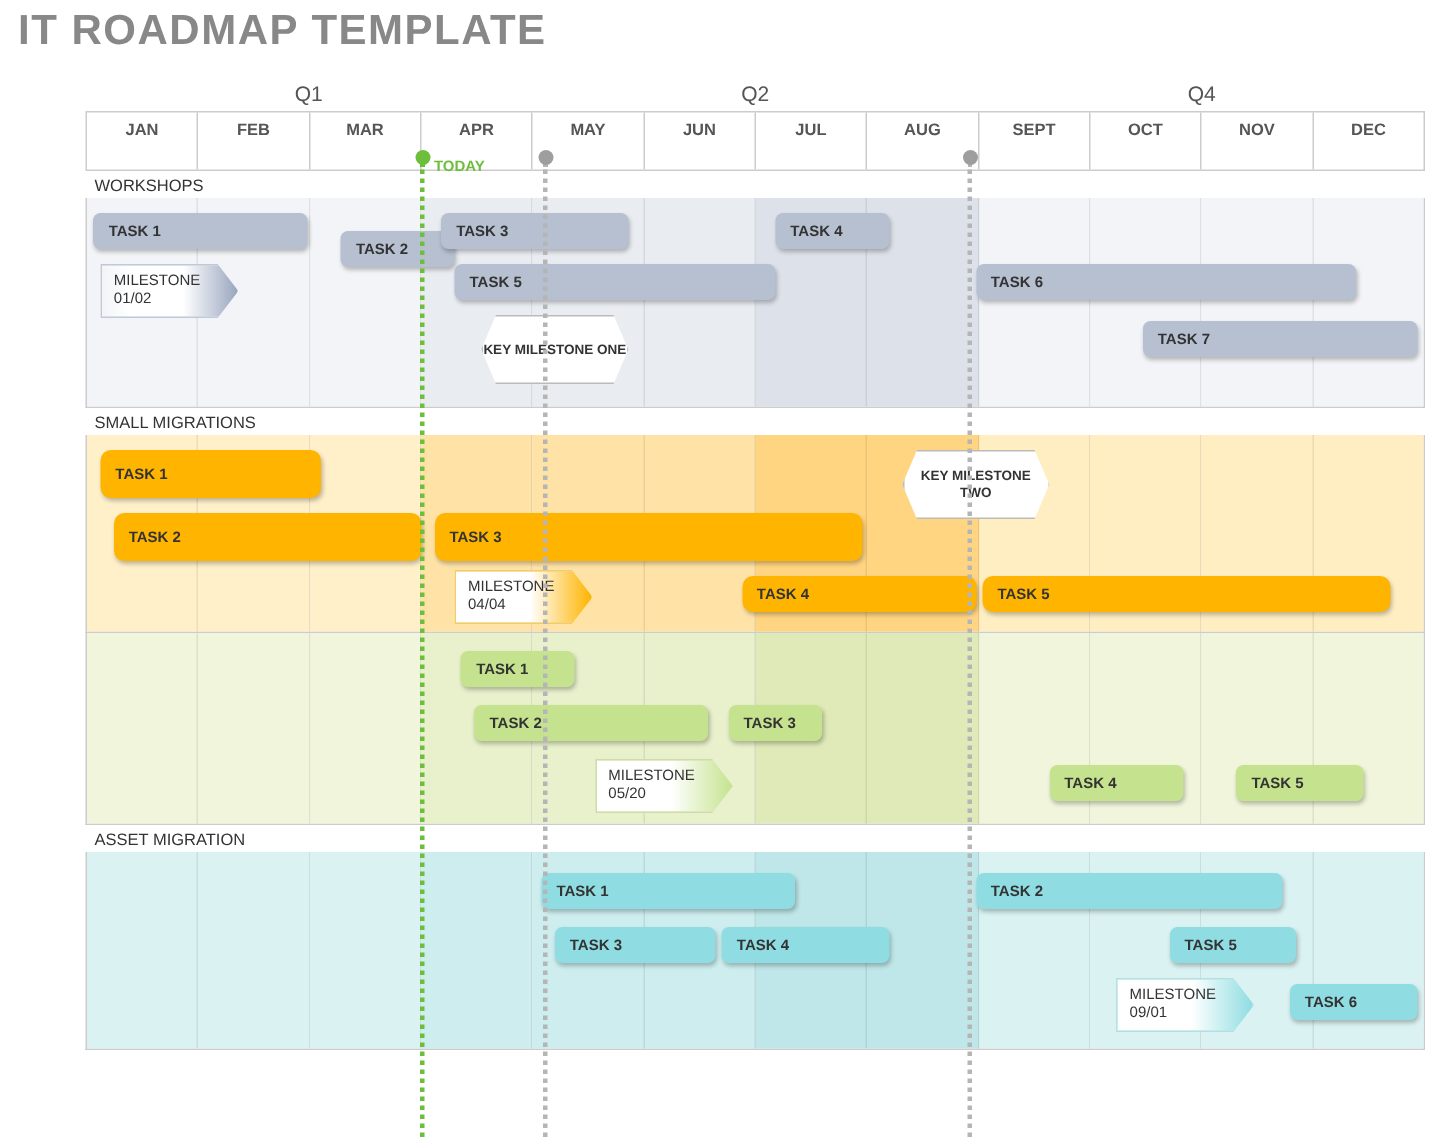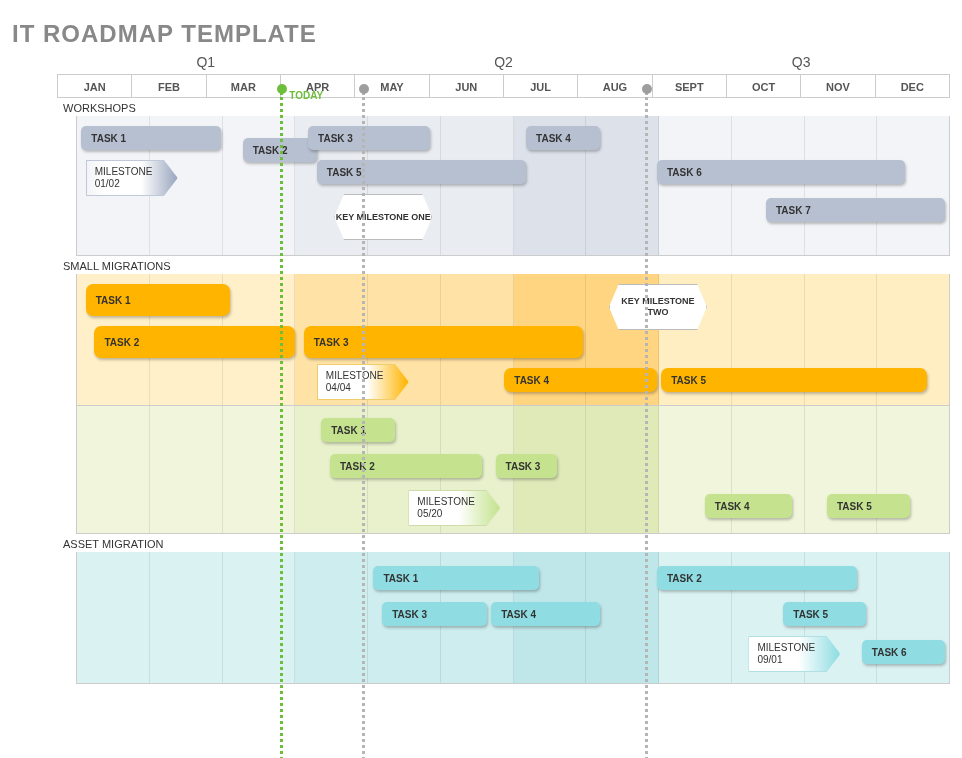--- a/index.html
+++ b/index.html
@@ -1,35 +1,35 @@
 <!DOCTYPE html>
 <html><head>
 <meta charset="utf-8">
 <style>
 * { box-sizing: border-box; margin: 0; padding: 0; }
 body { font-family: Arial, Helvetica, sans-serif; background: #fff; width: 962px; height: 758px; overflow: hidden; position: relative; }
 
-.page-title { font-size: 24px; font-weight: bold; color: #888; letter-spacing: 1px; padding: 20px 12px 4px; text-transform: uppercase; }
+.page-title { font-size: 28px; font-weight: bold; color: #888; letter-spacing: 1px; padding: 4px 12px 4px; text-transform: uppercase; }
 
 .chart-area { position: absolute; left: 12px; top: 50px; width: 938px; padding-left: 45px; }
 
 
 .quarter-row { display: flex; height: 24px; position: relative; }
 .quarter-cell { flex: 1; text-align: center; font-size: 14px; color: #555; line-height: 24px; position: relative; }
 
 
-.month-row { display: flex; height: 24px; border: 1px solid #ccc; }
+.month-row { display: flex; height: 40px; border: 1px solid #ccc; }
 .month-cell { flex: 1; border-right: 1px solid #ccc; text-align: center; font-size: 11px; font-weight: bold; color: #555; line-height: 24px; }
 .month-cell:last-child { border-right: none; }
 
 
 .section-label { font-size: 11px; color: #333; padding: 4px 6px 2px; background: #fff; }
 
 
-.lane { position: relative; border-left: 1px solid #ccc; border-right: 1px solid #ccc; border-bottom: 1px solid #ccc; margin-left: 19px; }
+.lane { position: relative; border-left: 1px solid #ccc; border-right: 1px solid #ccc; border-bottom: 1px solid #ccc; }
 .lane-grid { position: absolute; inset: 0; display: flex; pointer-events: none; }
 .lane-grid > div { flex: 1; border-right: 1px solid rgba(0,0,0,0.08); }
 .lane-grid > div:last-child { border-right: none; }
 
 
 .lane-workshops .lane-grid > div { background: #f2f4f7; }
 .lane-workshops .lane-grid > div:nth-child(n+4):nth-child(-n+6) { background: #e9ecf1; }
 .lane-workshops .lane-grid > div:nth-child(n+7):nth-child(-n+8) { background: #dde2ea; }
 .lane-workshops .lane-grid > div:nth-child(n+9):nth-child(-n+12) { background: #f2f4f7; }
 
@@ -79,21 +79,21 @@
 </head>
 <body>
 
 <div class="page-title">IT ROADMAP TEMPLATE</div>
 
 <div class="chart-area">
 
   <div class="quarter-row">
     <div class="quarter-cell">Q1</div>
     <div class="quarter-cell">Q2</div>
-    <div class="quarter-cell">Q3</div>
+    <div class="quarter-cell">Q4</div>
   </div>
 
   <div class="month-row">
     <div class="month-cell">JAN</div>
     <div class="month-cell">FEB</div>
     <div class="month-cell">MAR</div>
     <div class="month-cell">APR</div>
     <div class="month-cell">MAY</div>
     <div class="month-cell">JUN</div>
     <div class="month-cell">JUL</div>

